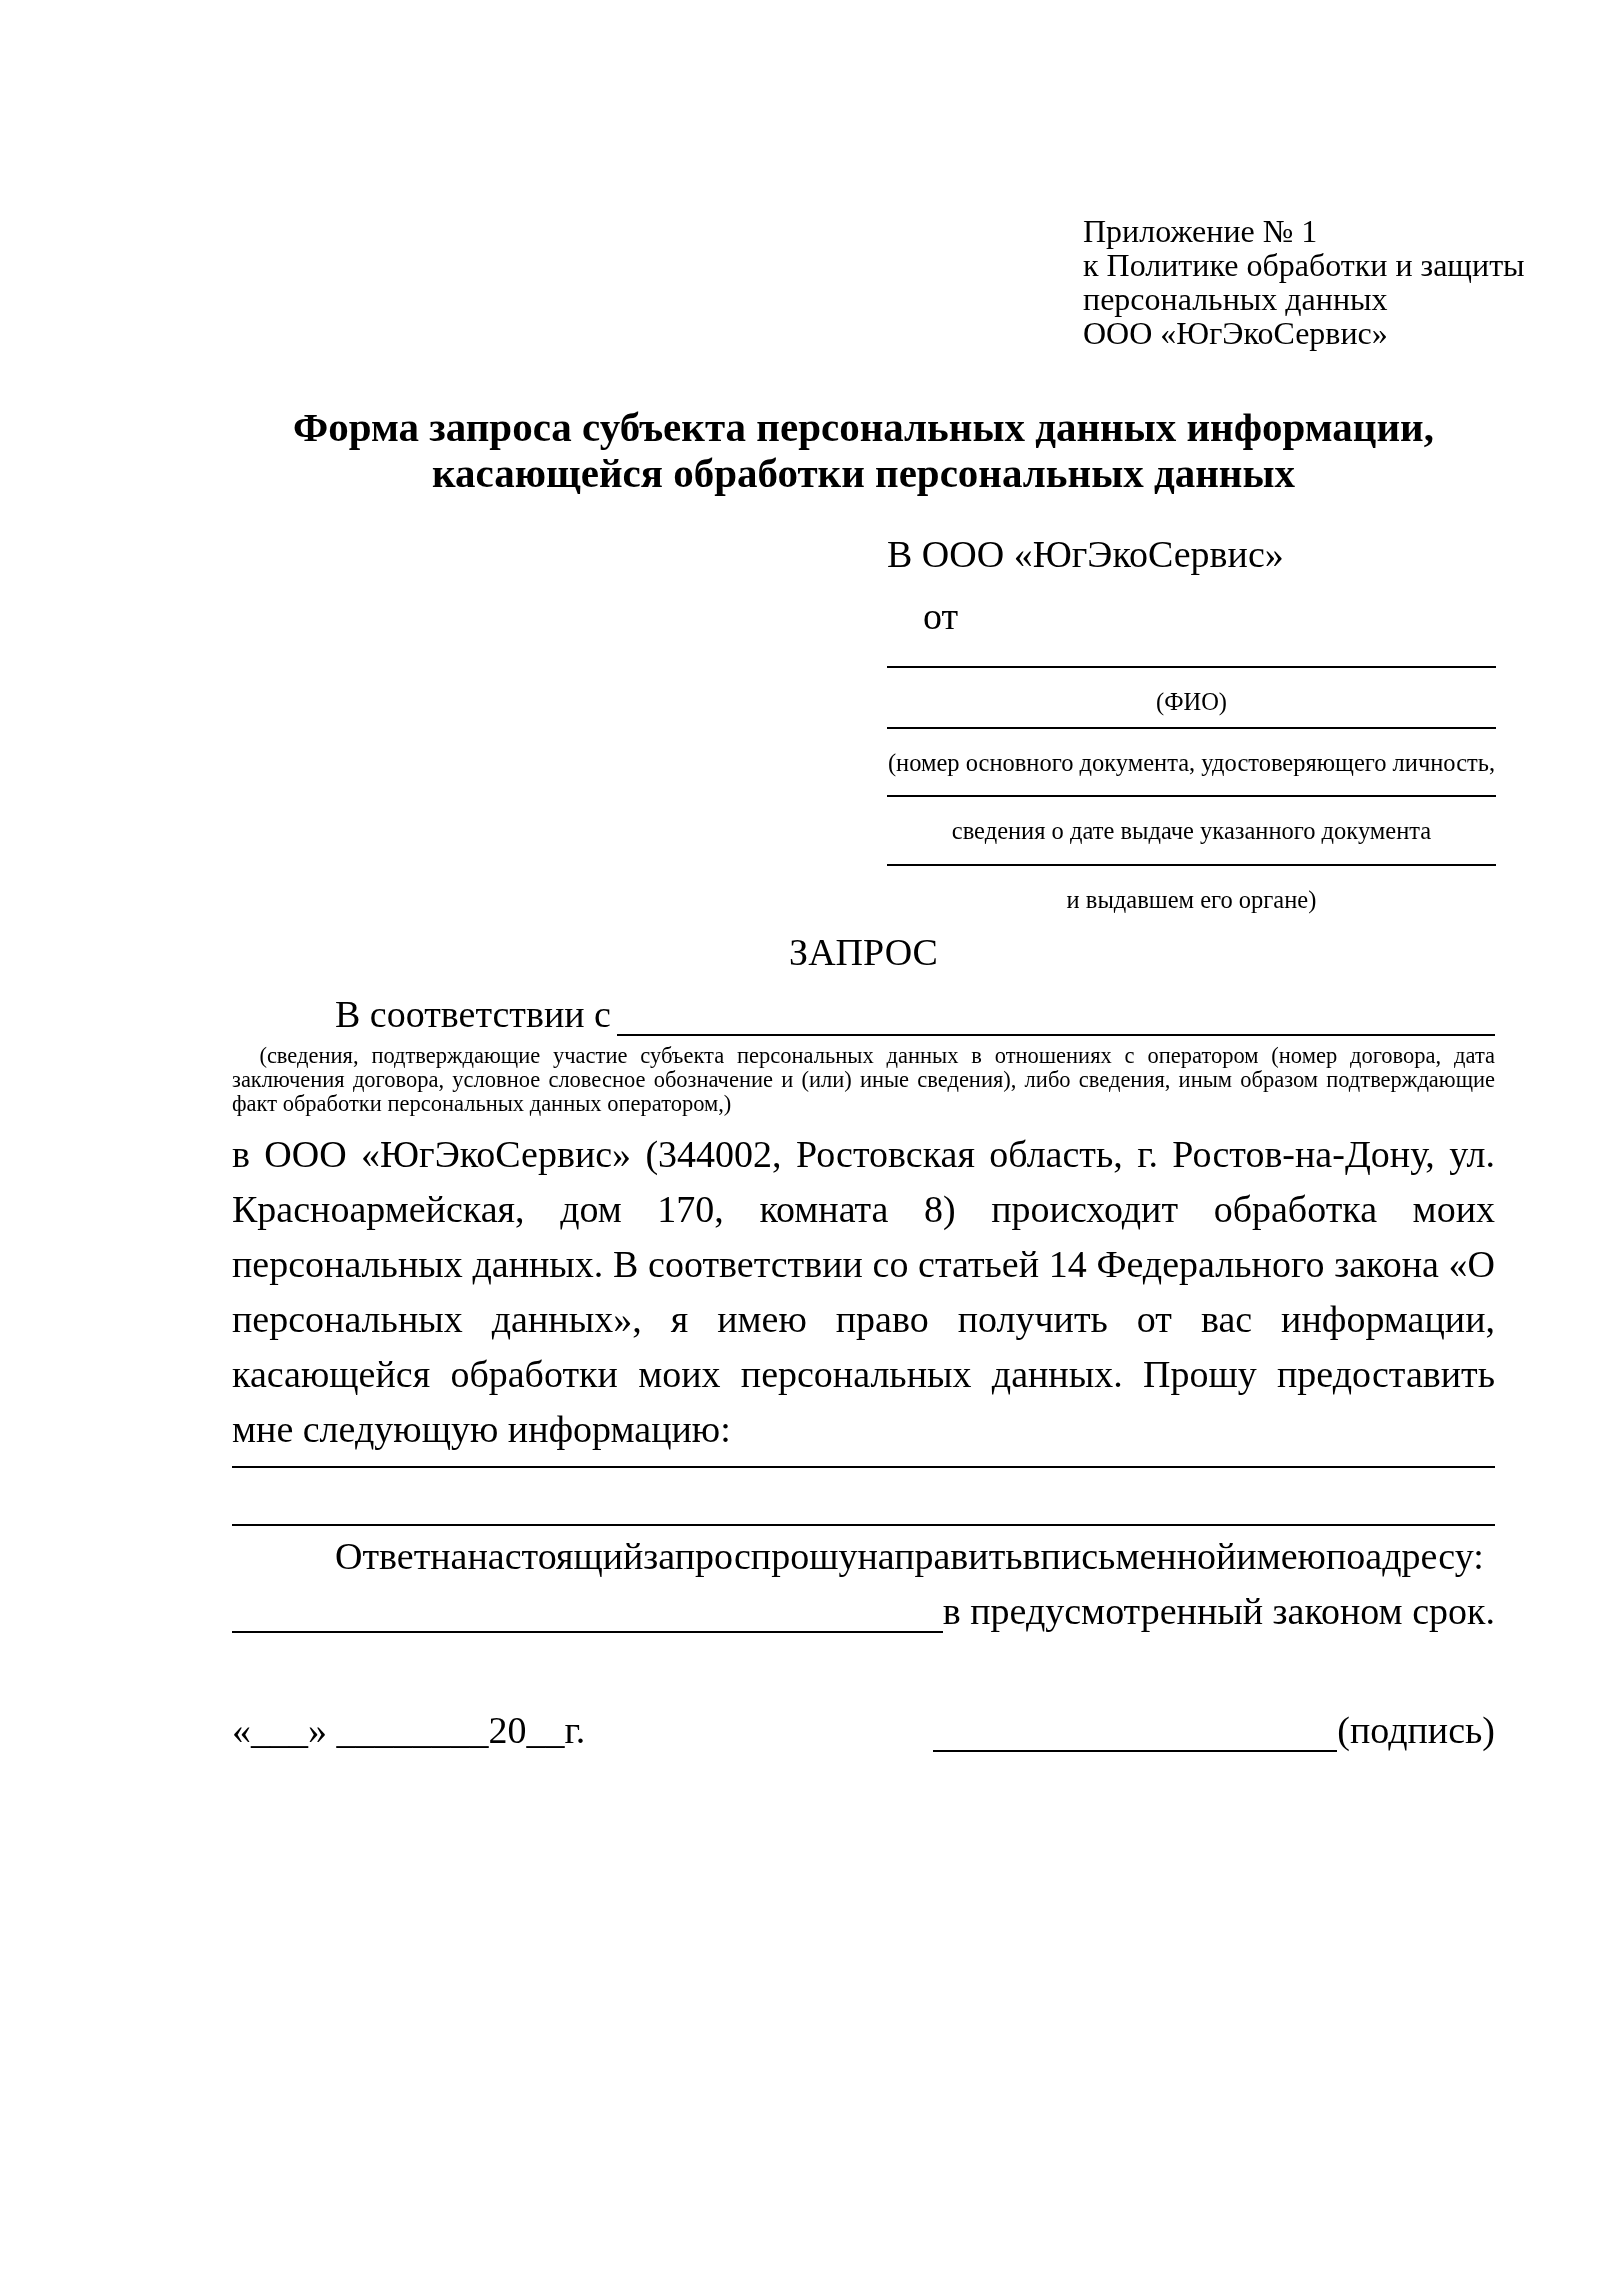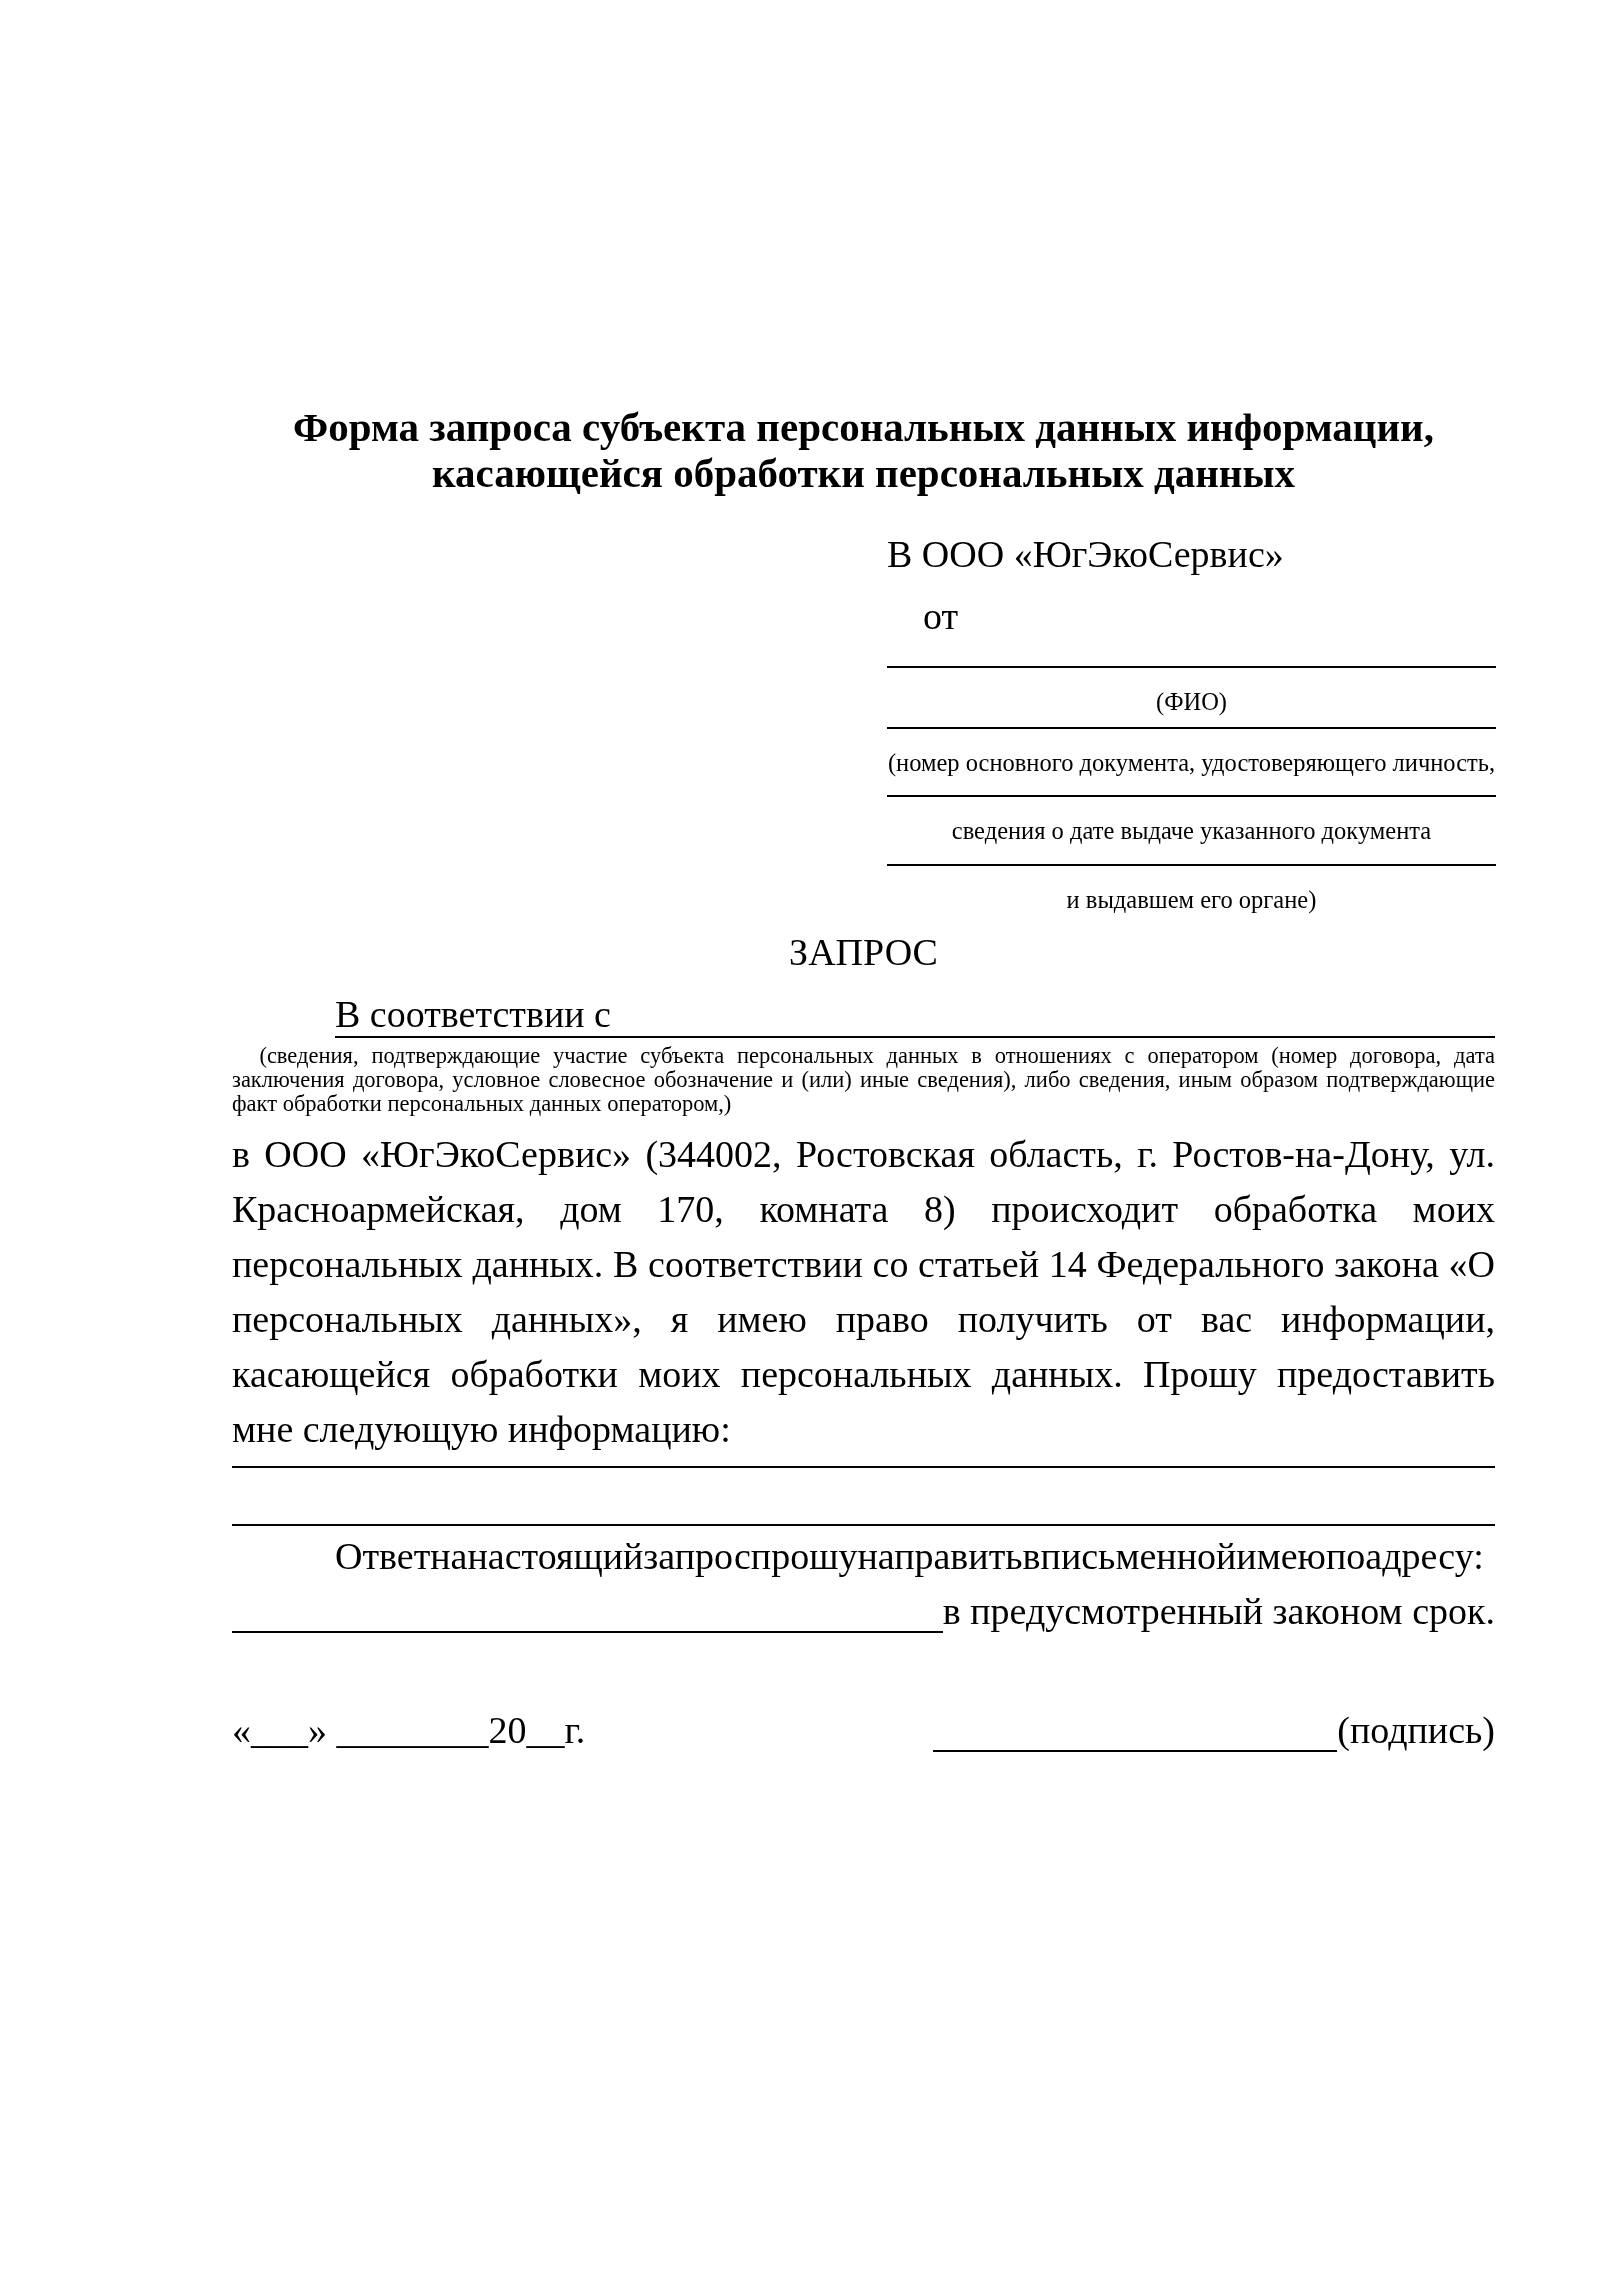--- a/index.html
+++ b/index.html
@@ -29,21 +29,21 @@
   .addr-field { left: 887px; width: 609px; }
   .addr-rule { border-top: 2.9px solid #000; height: 0; }
   .addr-cap {
     text-align: center; font-size: 24.5px; line-height: 26.5px; padding-top: 21px;
   }
 
   .zapros { left: 232px; top: 931px; width: 1263px; text-align: center; font-size: 38px; line-height: 43px; }
 
   .request-line {
     left: 232px; top: 993px; width: 1263px; box-sizing: border-box;
-    padding-left: 103px; display: flex; font-size: 38px; line-height: 43px; flex-direction: column;
+    padding-left: 103px; display: flex; font-size: 38px; line-height: 43px;
   }
   .request-line .intro-text { white-space: nowrap; padding-right: 5.9px; }
   .fill-line { flex: 1 1 auto; border-bottom: 2.9px solid #000; }
 
   .explanation {
     left: 232px; top: 1044px; width: 1263px;
     font-size: 22.5px; line-height: 24px;
     text-align: justify; text-indent: 27.4px;
   }
 
@@ -74,20 +74,26 @@
   }
   .sign-group { display: flex; align-items: flex-end; }
   .sign-line { width: 404px; border-bottom: 2.9px solid #000; height: 39px; }
   .sign-cap { white-space: nowrap; }
 </style>
 </head>
 <body>
 
 <div class="page">
 
+  <div class="abs appendix">
+    <div>Приложение № 1</div>
+    <div>к Политике обработки и защиты</div>
+    <div>персональных данных</div>
+    <div>ООО «ЮгЭкоСервис»</div>
+  </div>
 
   <div class="abs doc-title">
     <div>Форма запроса субъекта персональных данных информации,</div>
     <div>касающейся обработки персональных данных</div>
   </div>
 
   <div class="abs addr-text" style="top:533px;">В ООО «ЮгЭкоСервис»</div>
   <div class="abs addr-text" style="top:595px;margin-left:36px;">от</div>
 
   <div class="abs addr-field" style="top:666px;">

